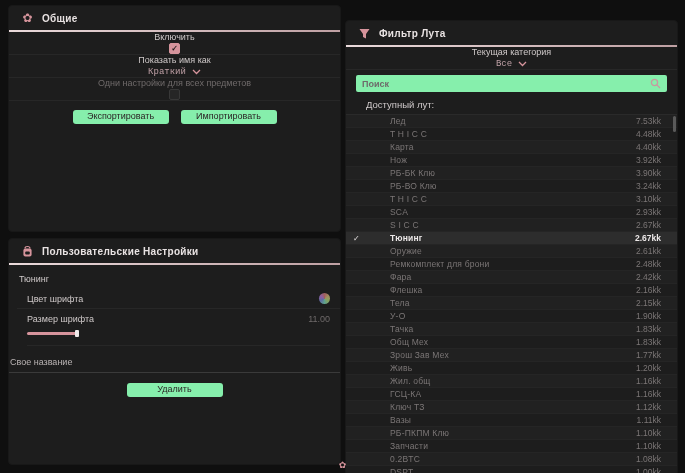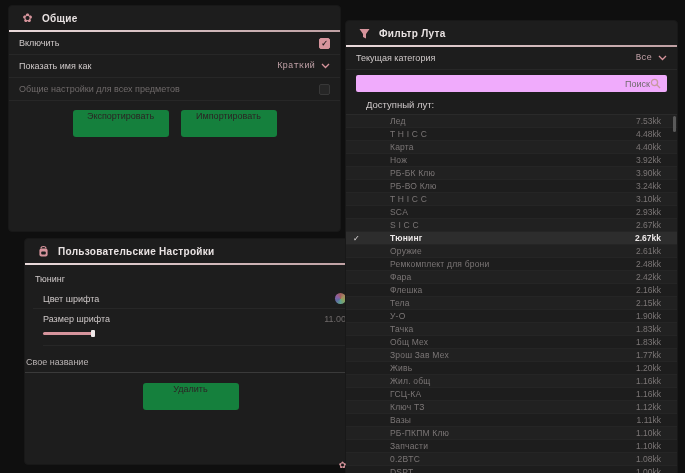--- a/index.html
+++ b/index.html
@@ -4,59 +4,59 @@
 <style>
   html,body{margin:0;padding:0;}
   body{
     width:685px;height:473px;position:relative;overflow:hidden;
     background:#0f0f0f;
     font-family:"Liberation Sans",sans-serif;
     -webkit-font-smoothing:antialiased;
   }
   .panel{position:absolute;background:#1d1d1d;border:1px solid #181818;border-radius:4px;box-sizing:border-box;overflow:hidden;}
   #panel-general{left:8px;top:5px;width:333px;height:227px;}
-  #panel-user{left:24px;top:238px;width:333px;height:227px;}
+  #panel-user{left:8px;top:238px;width:333px;height:227px;}
   #panel-loot{left:345px;top:20px;width:333px;height:456px;}
 
   .phead{display:flex;align-items:center;gap:8px;padding:6px 12px 5px;}
   .picon{width:13px;height:13px;color:#d6949c;font-size:12px;line-height:13px;text-align:center;}
   .ptitle{color:#e9e3e3;font-size:10px;font-weight:bold;letter-spacing:.3px;}
   .phead-line{height:2px;background:linear-gradient(90deg,#eadadb,#bfa0a3);}
 
   .srow{display:flex;align-items:center;justify-content:space-between;height:22px;
-        padding:0 10px;border-bottom:1px solid #272727;}
+        padding:0 10px;border-bottom:1px solid #272727;flex-direction:column;}
   .slabel{font-size:9px;color:#cfc9c9;}
   .slabel.dim{color:#6f6a6a;}
   .cb{width:11px;height:11px;border-radius:2px;background:#262626;border:1px solid #383838;
       display:flex;align-items:center;justify-content:center;font-size:8px;color:#262626;box-sizing:border-box;}
   .cb.on{background:#d6949c;border-color:#d6949c;color:#20191a;font-weight:bold;}
   .dd{display:flex;align-items:center;gap:6px;cursor:default;font-family:Liberation Mono, monospace;}
   .ddv{font-size:9px;color:#bfa0a6;}
   .chev{width:9px;height:6px;}
   .btnrow{display:flex;justify-content:center;gap:12px;padding-top:9px;}
-  .btn{background:#15803d;color:#2b2424;font-size:9px;line-height:13px;height:27px;width:96px;
+  .btn{background:#86efac;color:#2b2424;font-size:9px;line-height:13px;height:14px;width:96px;
        text-align:center;border-radius:3px;}
 
   .group-label{font-size:9px;color:#cfc9c9;padding:9px 10px 5px;}
   .u-indent{margin-left:8px;}
   .urow{display:flex;align-items:center;justify-content:space-between;height:19px;
         padding:0 10px;border-bottom:1px solid #272727;}
   .uval{font-size:9px;color:#6f6a6a;}
   .wheel{width:11px;height:11px;border-radius:50%;
          background:conic-gradient(#b96a6a,#b9a26a,#9ab96a,#6ab9a2,#6a7ab9,#a26ab9,#b96a6a);
          opacity:.85;}
   .slider{position:relative;height:9px;margin:2px 10px 0;border-bottom:1px solid #272727;padding-bottom:6px;}
   .slider-fill{position:absolute;left:0;top:2px;width:50px;height:3px;background:#d6949c;border-radius:2px;}
   .slider-handle{position:absolute;left:48px;top:0;width:4px;height:7px;background:#efe9e9;border-radius:1px;}
   .name-input{display:flex;align-items:center;height:20px;padding:0 1px;border-bottom:1px solid #3a3a3a;margin-top:6px;}
   .name-input .ph{font-size:9px;color:#b9b3b3;}
   .del-row{display:flex;justify-content:center;padding-top:10px;}
 
-  .search-box{display:flex;align-items:center;justify-content:flex-end;
-      background:#f0abfc;border-radius:2px;margin:5px 10px 0;height:17px;padding:0 6px;}
+  .search-box{display:flex;align-items:center;justify-content:space-between;
+      background:#86efac;border-radius:2px;margin:5px 10px 0;height:17px;padding:0 6px;font-weight:bold;}
   .search-ph{font-size:9px;color:#6e6a6a;}
   .list-label{font-size:9.5px;color:#d0cacb;padding:7px 20px 4px;}
   #loot-list{border-top:1px solid #2a2a2a;position:relative;}
   .lrow{height:12px;display:flex;align-items:center;padding:0 16px 0 7px;border-bottom:1px solid #252525;gap:25px;}
   .lrow:nth-child(even){background:#212121;}
   .lcheck{width:12px;color:#e3dfdf;font-size:8px;flex:none;}
   .lname{flex:1;color:#7b7676;font-size:8.5px;letter-spacing:.2px;white-space:nowrap;overflow:hidden;}
   .lval{color:#7b7676;font-size:8.5px;}
   .lrow.sel{background:#2d2d2d;}
   .lrow.sel .lname,.lrow.sel .lval{color:#ece8e8;font-weight:bold;}
@@ -84,21 +84,21 @@
       <div class="srow">
         <span class="slabel">Показать имя как</span>
         <span class="dd">
           <span class="ddv">Краткий</span>
           <svg class="chev" viewBox="0 0 9 6">
             <path d="M1 1 L4.5 4.5 L8 1" fill="none" stroke="#d6949c" stroke-width="1.3"></path>
           </svg>
         </span>
       </div>
       <div class="srow">
-        <span class="slabel dim">Общие настройки для всех предметов</span>
+        <span class="slabel dim">Одни настройки для всех предметов</span>
         <span class="cb"></span>
       </div>
     </div>
   <div class="btnrow">
     <div class="btn">Экспортировать</div>
     <div class="btn">Импортировать</div>
   </div>
 </div>
 
 <div class="panel" id="panel-user">

